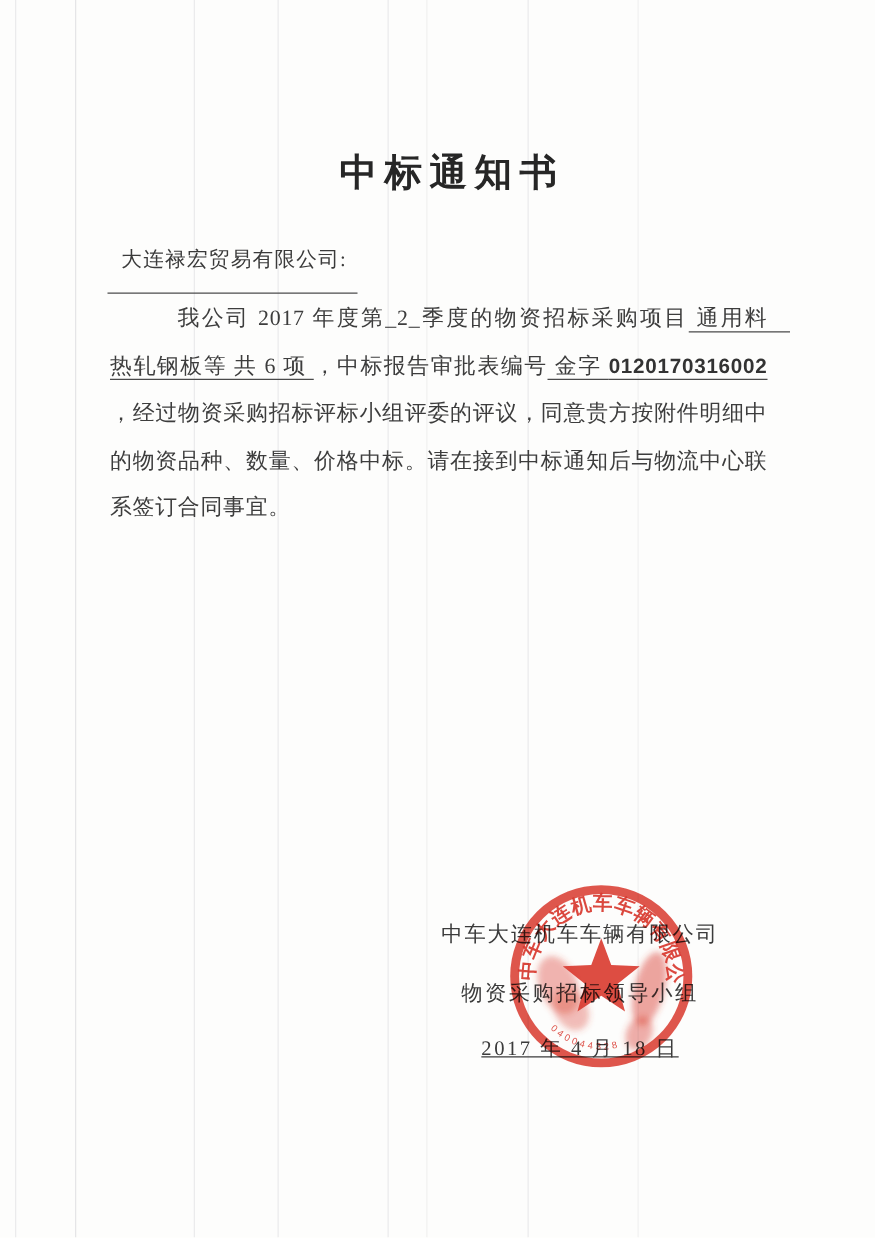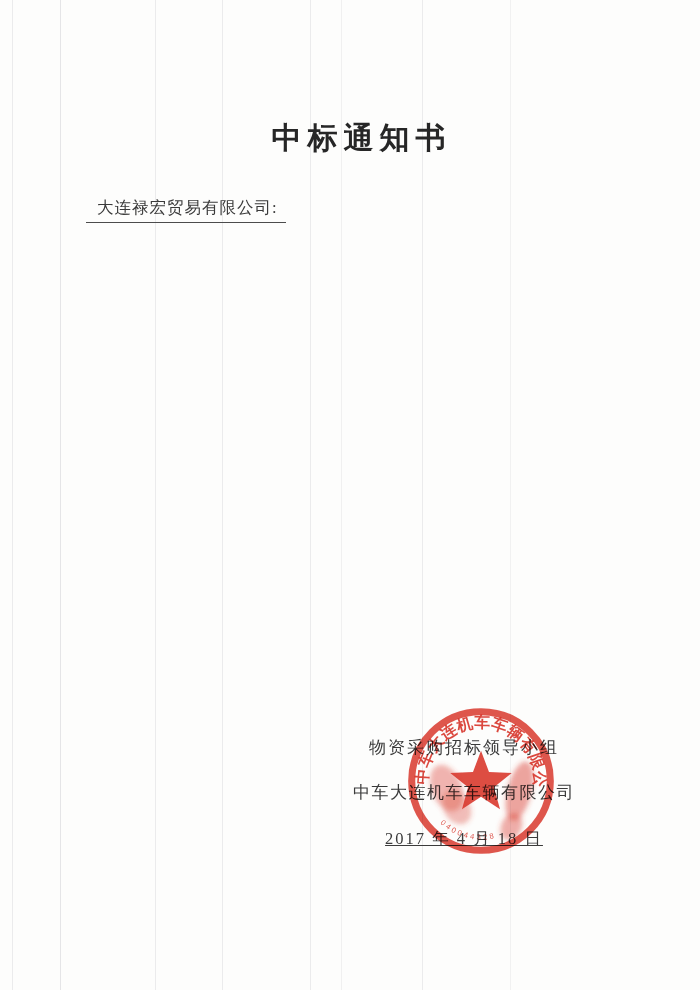--- a/index.html
+++ b/index.html
@@ -29,21 +29,21 @@
     text-align: center;
     font-size: 30px; font-weight: 700; color: #262626;
     letter-spacing: 6px;
     padding-left: 23px;
   }
 
   .recipient {
     position: absolute; top: 197px; left: 86px;
     font-size: 16.5px; color: #3a3a3a;
     border-bottom: 1px solid #4c4c4c;
-    padding: 0 8px 3px 11px;
+    padding: 0 8px 15px 11px;
     letter-spacing: 1px;
   }
 
   .body-text {
     position: absolute; top: 236px; left: 88px; width: 526px;
     font-size: 17.5px; line-height: 37.6px;
     text-align: justify; text-justify: inter-ideograph;
     text-indent: 54px;
     color: #3d3d3d;
     letter-spacing: 0.6px;
@@ -83,24 +83,25 @@
   <div class="scanline sl4"></div>
   <div class="scanline sl5"></div>
   <div class="scanline sl6"></div>
   <div class="scanline sl7"></div>
   <div class="scanline sl8"></div>
 
   <div class="doc-title">中标通知书</div>
 
   <div class="recipient">大连禄宏贸易有限公司:</div>
 
+  <div class="body-text"><span class="seg">我公司 2017 年度第_2_季度的物资招标采购项目</span><span class="seg u"> 通用料　热轧钢板等 共 6 项 </span><span class="seg">，中标报告审批表编号</span><span class="seg u"> 金字 </span><span class="seg u num-bold">0120170316002</span><span class="seg u"> </span><span class="seg">，经过物资采购招标评标小组评委的评议，同意贵方按附件明细中的物资品种、数量、价格中标。请在接到中标通知后与物流中心联系签订合同事宜。</span></div>
 
   <div class="signature">
+    <div class="sig-line sig-company">中车大连机车车辆有限公司</div>
     <div class="sig-line sig-dept">物资采购招标领导小组</div>
-    <div class="sig-line sig-company">中车大连机车车辆有限公司</div>
     <div class="sig-line sig-date">2017 年 4 月 18 日</div>
   </div>
 
   <svg class="seal" viewBox="0 0 172 172" xmlns="http://www.w3.org/2000/svg">
     <defs>
       <path id="arcTop" d="M 33.2 90.6 A 53 53 0 1 1 138.2 95.2" fill="none"></path>
       <path id="arcBottom" d="M 41.6 123.3 A 58 58 0 0 0 130.4 123.3" fill="none"></path>
       <filter id="smudge" x="-50%" y="-50%" width="200%" height="200%">
         <feGaussianBlur stdDeviation="2.4"></feGaussianBlur>
       </filter>

